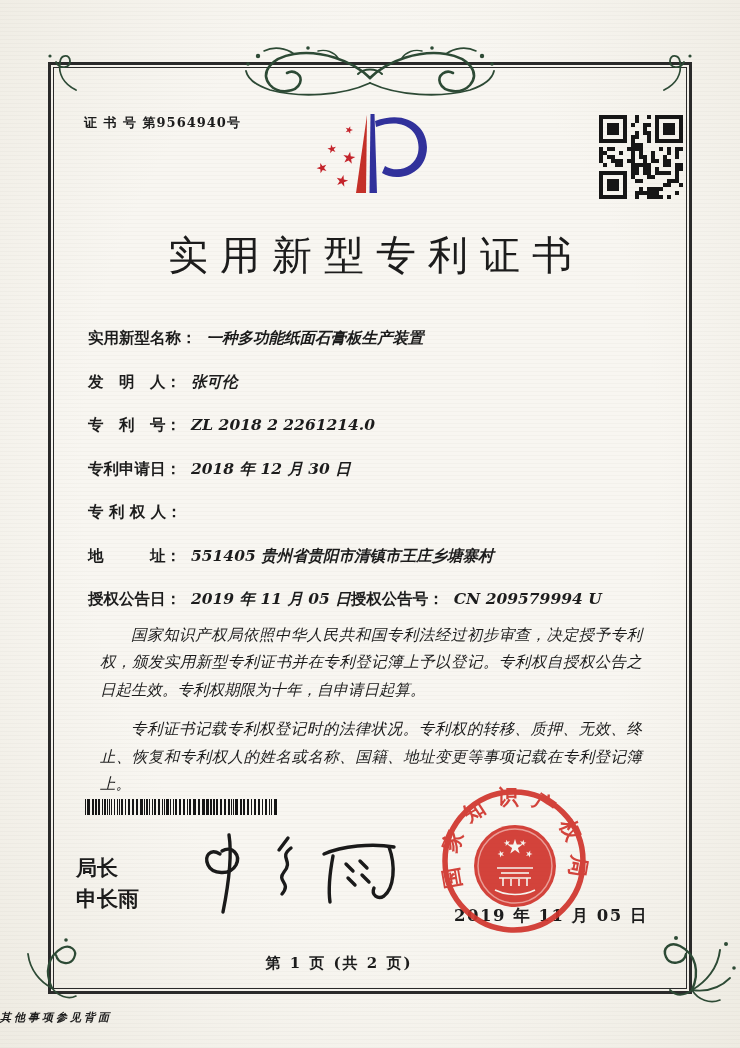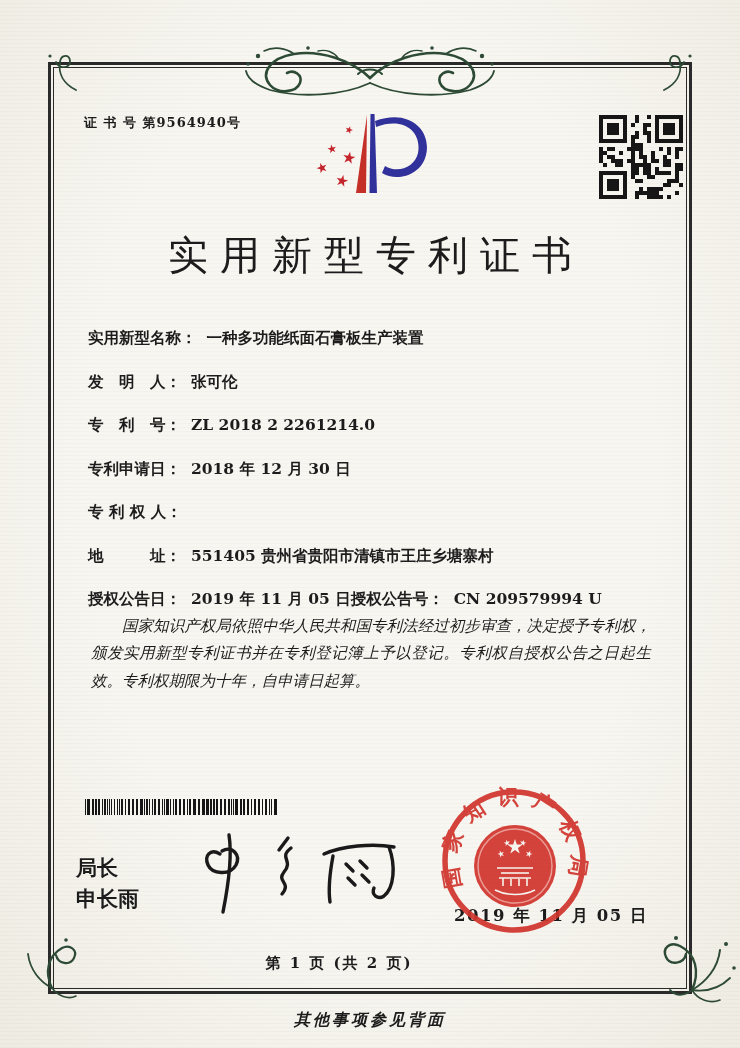--- a/index.html
+++ b/index.html
@@ -19,36 +19,36 @@
   .cert-no{left:84px;top:114px;font-size:13px;font-weight:700;letter-spacing:1px;}
   .logo{left:296px;top:111px;}
   .qr{left:599px;top:115px;}
   
   .title{left:0;top:228px;width:740px;text-align:center;
          font-size:40px;font-weight:400;letter-spacing:12px;text-indent:12px;}
   
   .fields{left:88px;top:316px;width:566px;font-size:15.5px;font-weight:600;}
   .frow{display:flex;height:43.5px;align-items:center;line-height:19px;}
   .frow .lab{white-space:pre;}
-  .frow .val{margin-left:10px;white-space:pre;}
+  .frow .val{margin-left:10px;white-space:pre;font-style:italic;}
   .grant-pair2{display:flex;}
   
   .bodytext{left:88px;top:610px;width:566px;font-size:15.5px;line-height:27.4px;
             text-align:justify;font-weight:500;}
-  .bodytext p{margin:3px;text-indent:2em;font-style:italic;}
+  .bodytext p{margin:12px;text-indent:2em;font-style:italic;}
   
   .barcode{left:85px;top:799px;}
   .sig-block{left:76px;top:852px;font-size:21px;font-weight:600;line-height:31px;}
   .sig-script{left:196px;top:832px;}
   
   .seal{left:439px;top:786px;opacity:.92;}
   .seal-date{left:454px;top:905px;font-size:16.5px;font-weight:700;letter-spacing:1.5px;white-space:pre;}
   
   .page-info{left:0;top:954px;width:678px;text-align:center;font-size:15px;font-weight:600;letter-spacing:2px;}
-  .back-note{left:0;top:1010px;width:740px;text-align:center;font-size:16px;font-weight:600;
+  .back-note{left:0;top:1010px;width:740px;font-size:11px;font-weight:600;
              font-style:italic;letter-spacing:3px;}
   .orn{pointer-events:none;}
 </style>
 </head>
 <body>
 
 <div class="abs frame">
   <div class="frame-inner"></div>
 </div>
 
@@ -287,20 +287,21 @@
     <span class="val">2019 年 11 月 05 日</span>
     <span class="grant-pair2">
       <span class="lab">授权公告号：</span>
       <span class="val">CN 209579994 U</span>
     </span>
   </div>
 </div>
 
 <div class="abs bodytext">
   <p>国家知识产权局依照中华人民共和国专利法经过初步审查，决定授予专利权，颁发实用新型专利证书并在专利登记簿上予以登记。专利权自授权公告之日起生效。专利权期限为十年，自申请日起算。</p>
+  <p>专利证书记载专利权登记时的法律状况。专利权的转移、质押、无效、终止、恢复和专利权人的姓名或名称、国籍、地址变更等事项记载在专利登记簿上。</p>
 </div>
 
 <svg class="abs barcode" id="barcode-svg" width="196" height="16" viewBox="0 0 196 16">
     <rect x="0" y="0" width="1" height="16" fill="#161616"></rect>
     <rect x="2" y="0" width="3" height="16" fill="#161616"></rect>
     <rect x="7" y="0" width="2" height="16" fill="#161616"></rect>
     <rect x="10" y="0" width="2" height="16" fill="#161616"></rect>
     <rect x="13" y="0" width="2" height="16" fill="#161616"></rect>
     <rect x="17" y="0" width="1" height="16" fill="#161616"></rect>
     <rect x="19" y="0" width="2" height="16" fill="#161616"></rect>

